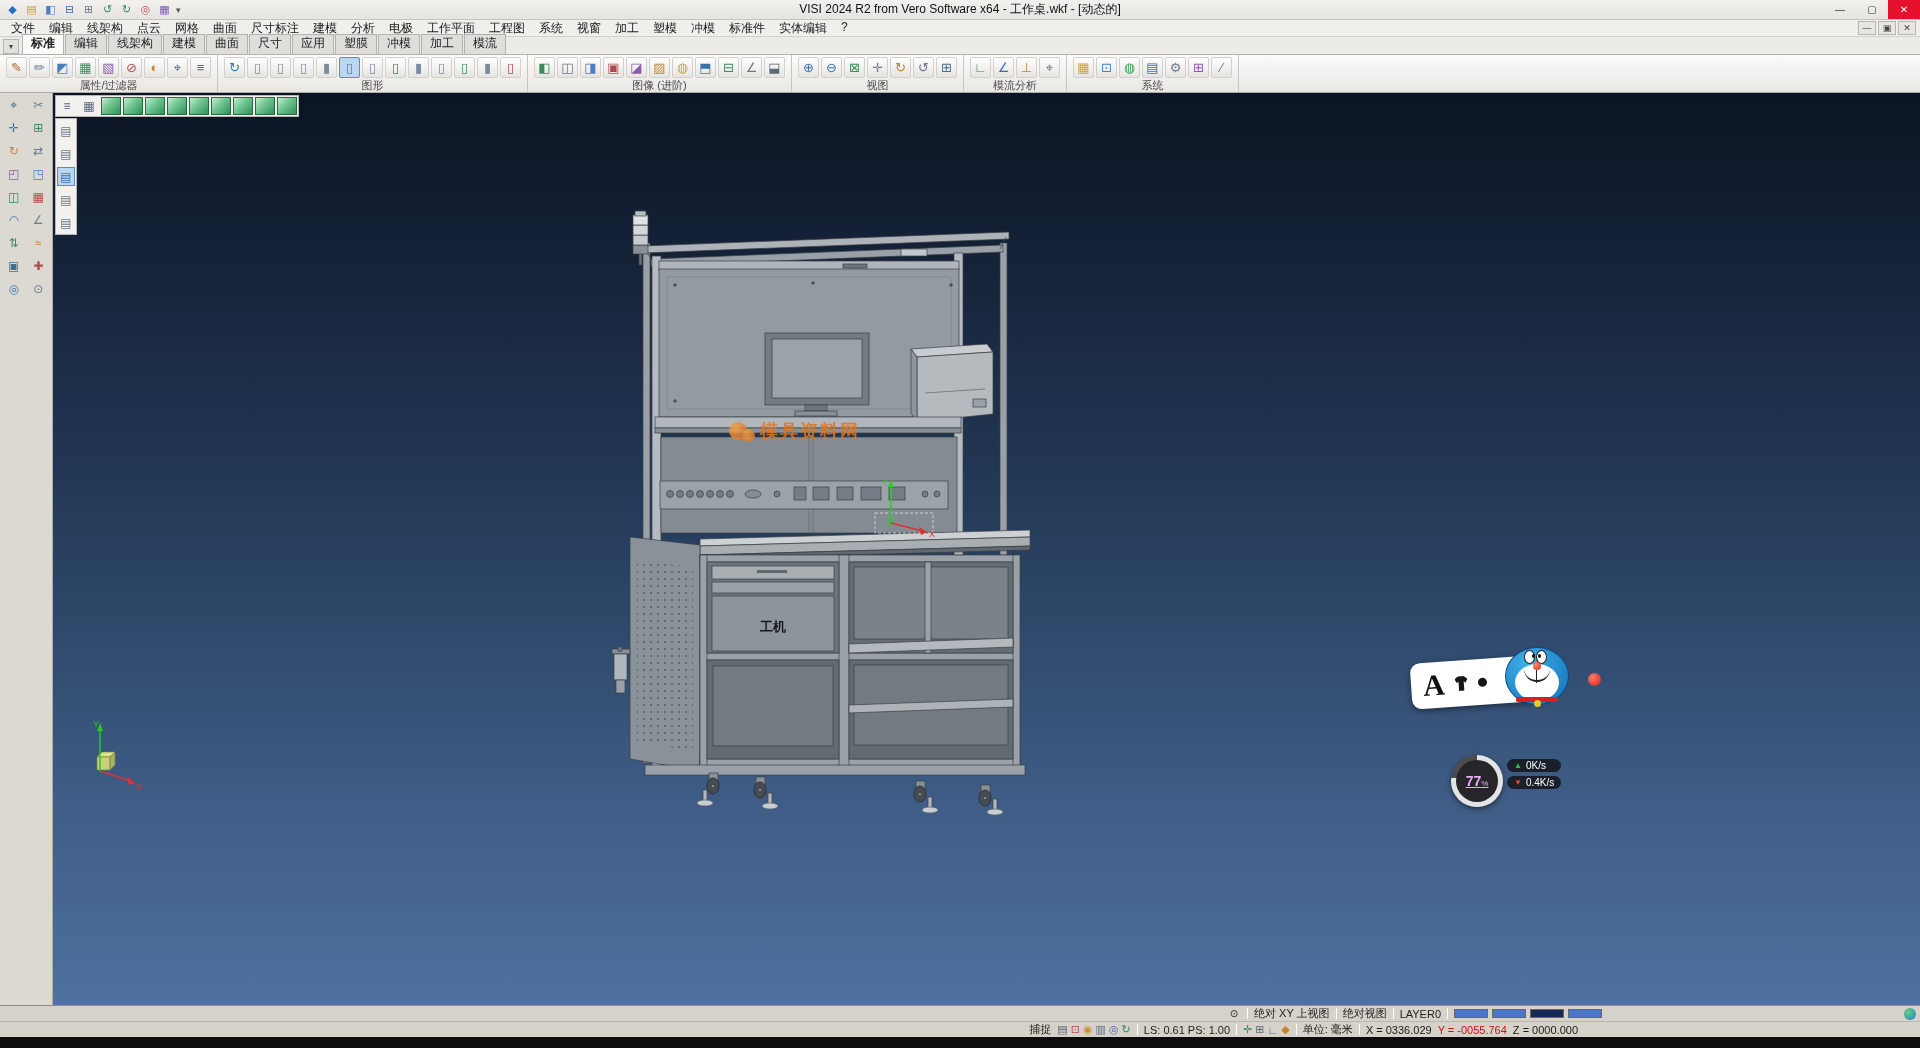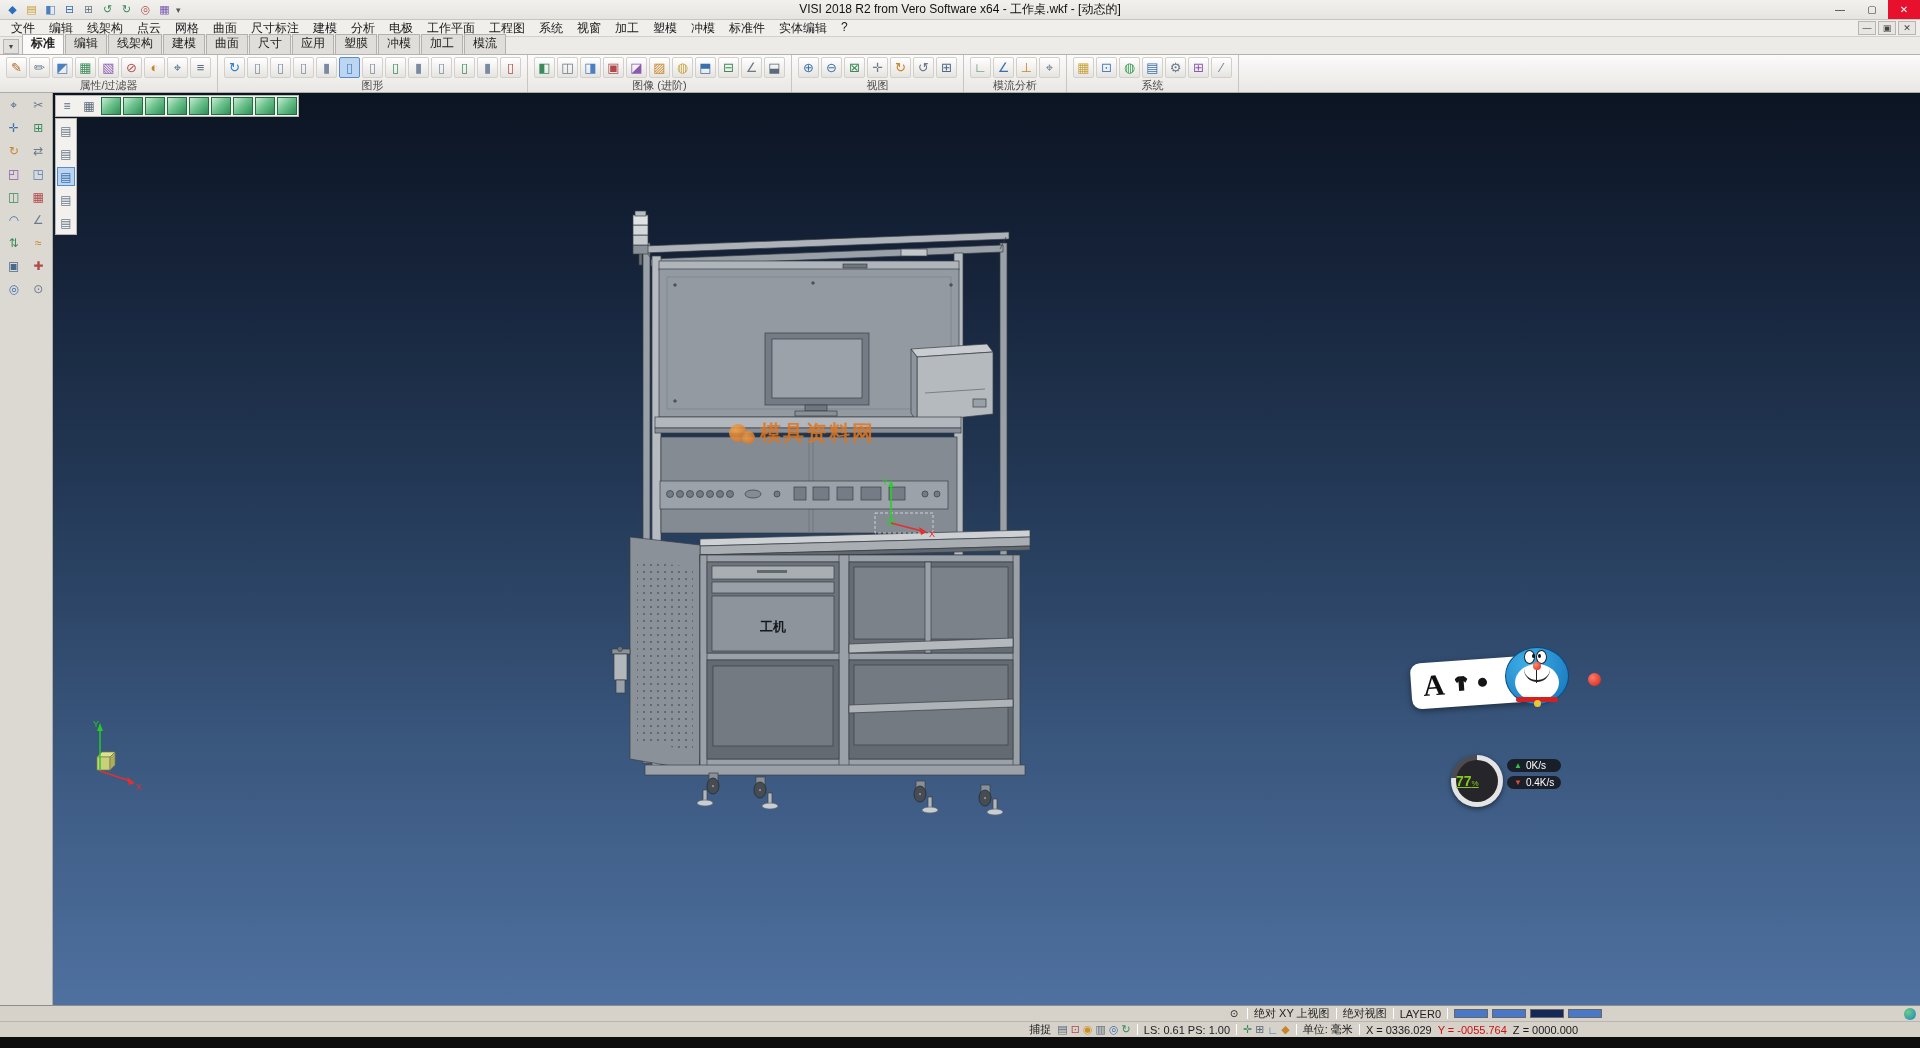--- a/index.html
+++ b/index.html
@@ -67,21 +67,21 @@
   .vp-topbar .tbi { width:20px; height:18px; font-size:12px; }
   .vp-sidebar { position:absolute; top:25px; left:2px; display:flex; flex-direction:column; gap:4px;
     background:#f2f1ee; border:1px solid #b8b6b2; padding:2px 1px; }
   .vp-sidebar .tbi { width:18px; height:19px; font-size:12px; }
 
   .watermark { position:absolute; left:676px; top:326px; display:flex; align-items:center;
     gap:5px; opacity:.85; }
   .wm-logo { width:18px; height:18px; border-radius:50%;
     background:radial-gradient(circle at 35% 35%,#f5a54a,#d2691e); }
   .wm-logo.small { width:13px; height:13px; margin-left:-10px; margin-top:8px; }
-  .wm-text { color:#e0761e; font-size:21px; font-weight:bold; letter-spacing:2px; }
+  .wm-text { color:#e0761e; font-size:18px; font-weight:bold; letter-spacing:2px; }
 
   
   .widget { position:absolute; left:1352px; top:556px; width:230px; height:190px; }
   .w-card { position:absolute; left:6px; top:10px; width:138px; height:46px; background:#fff;
     border-radius:10px; transform:rotate(-4deg); box-shadow:0 2px 6px rgba(0,0,0,.45);
     display:flex; align-items:center; padding:0 12px; gap:10px; }
   .w-letter { font-family:"Liberation Serif","DejaVu Serif",serif; font-size:30px; font-weight:bold; color:#101010; }
   .w-shirt { width:13px; height:15px; background:#151515;
     clip-path:polygon(0 22%,30% 0,70% 0,100% 22%,82% 48%,70% 36%,70% 100%,30% 100%,30% 36%,18% 48%); }
   .w-dot { width:9px; height:9px; border-radius:50%; background:#151515; }
@@ -100,21 +100,21 @@
   .head-mouth { position:absolute; left:19px; top:22px; width:26px; height:13px;
     border-bottom:2px solid #222; border-radius:0 0 13px 13px; }
   .head-collar { position:absolute; left:11px; top:50px; width:42px; height:5px; background:#d42020; border-radius:2px; }
   .head-bell { position:absolute; left:29px; top:53px; width:7px; height:7px; border-radius:50%; background:#e8c832; }
   .w-ball { position:absolute; left:183px; top:24px; width:13px; height:13px; border-radius:50%;
     background:radial-gradient(circle at 35% 35%,#ff7a6a,#d02010); }
   .w-gauge { position:absolute; left:46px; top:106px; width:52px; height:52px; border-radius:50%;
     background:conic-gradient(#e4e4e4 0 277deg,#4c4c50 277deg 360deg);
     display:flex; align-items:center; justify-content:center; box-shadow:0 2px 5px rgba(0,0,0,.5); }
   .w-gauge-inner { width:42px; height:42px; border-radius:50%; background:#26262a;
-    display:flex; align-items:baseline; color:#84cc16; padding-top:13px;text-decoration:underline; }
+    display:flex; align-items:baseline; justify-content:center; color:#f0abfc; padding-top:13px;text-decoration:underline; }
   .w-pct { font-size:14px; font-weight:bold; }
   .w-pct-sym { font-size:8px; }
   .w-speeds { position:absolute; left:102px; top:110px; display:flex; flex-direction:column; gap:4px; }
   .pill { display:flex; align-items:center; gap:4px; background:rgba(18,18,22,.82);
     border-radius:8px; padding:1px 7px; color:#fff; font-size:10px; }
   .arrow-up { color:#35c04a; font-size:8px; }
   .arrow-down { color:#e04a35; font-size:8px; }
 
   
   .status1 { height:16px; background:#d6d2ca; border-top:1px solid #8e8c88;
@@ -146,21 +146,21 @@
       <span class="tbi" title="new-document-icon" style="color: rgb(200, 162, 58);">▤</span>
       <span class="tbi" title="open-file-icon" style="color: rgb(74, 127, 192);">◧</span>
       <span class="tbi" title="save-icon" style="color: rgb(58, 111, 174);">⊟</span>
       <span class="tbi" title="print-icon" style="color: rgb(106, 122, 138);">⊞</span>
       <span class="tbi" title="undo-icon" style="color: rgb(58, 138, 90);">↺</span>
       <span class="tbi" title="redo-icon" style="color: rgb(58, 138, 90);">↻</span>
       <span class="tbi" title="help-doc-icon" style="color: rgb(176, 74, 74);">◎</span>
       <span class="tbi" title="layers-icon" style="color: rgb(122, 90, 176);">▦</span>
     </div>
   <span class="qa-drop">▾</span>
-  <span class="title-text">VISI 2018 R2 from Vero Software x64 - 工作桌.wkf - [动态的]</span>
+  <span class="title-text">VISI 2024 R2 from Vero Software x64 - 工作桌.wkf - [动态的]</span>
   <div class="win-controls">
     <span class="win-btn">—</span>
     <span class="win-btn">▢</span>
     <span class="win-btn close">✕</span>
   </div>
 </div>
 
 <div class="menubar">
   <div class="menu-list">
       <span class="menu-item">文件</span>

